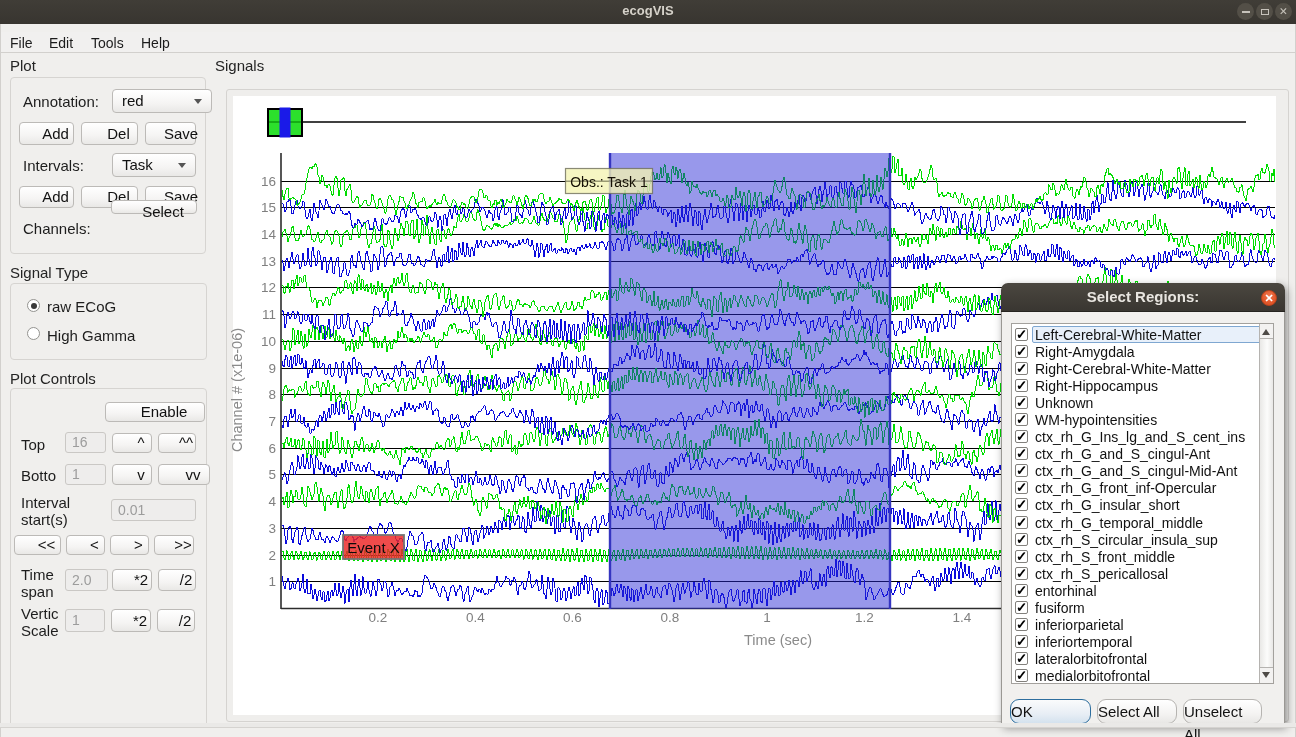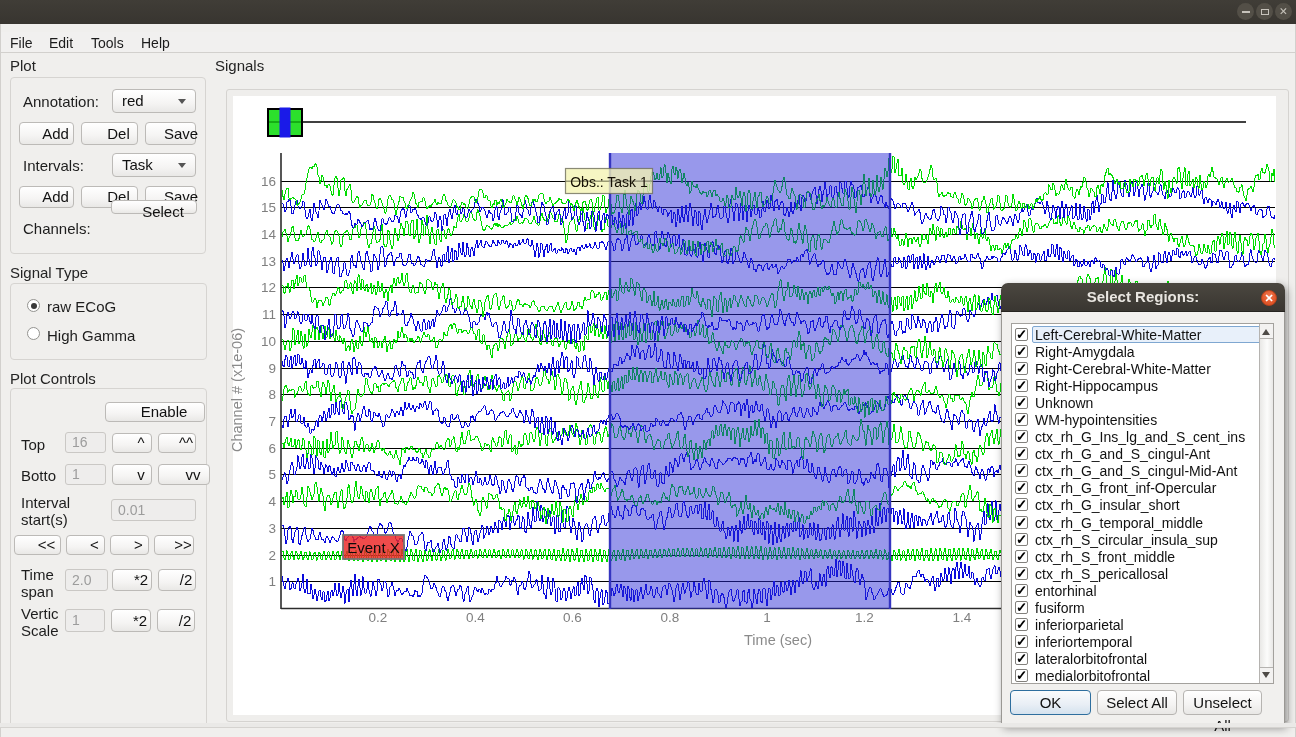--- a/index.html
+++ b/index.html
@@ -70,47 +70,48 @@
   background:linear-gradient(90deg,#e9e8e6,#fcfcfb 55%,#e9e8e6); border-left:1px solid #b5b3b0; }
 #dlgscroll .ub { position:absolute; top:0; left:0; width:13px; height:15px; background:#f3f2f1;
   border-bottom:1px solid #b5b3b0; }
 #dlgscroll .bb { position:absolute; bottom:0; left:0; width:13px; height:16px; background:#f3f2f1;
   border-top:1px solid #b5b3b0; }
 #dlgscroll .up { position:absolute; top:5px; left:2px; width:0; height:0; border-left:4.5px solid transparent;
   border-right:4.5px solid transparent; border-bottom:6px solid #4e4b47; }
 #dlgscroll .dn { position:absolute; bottom:5px; left:2px; width:0; height:0; border-left:4.5px solid transparent;
   border-right:4.5px solid transparent; border-top:6px solid #4e4b47; }
 .dbtn { position:absolute; background:linear-gradient(#ffffff,#f4f3f2 60%,#e8e7e5);
-  border:1px solid #b6b4b1; border-radius:4px; text-align:center; font-size:15px; color:#111; }
+  border:1px solid #b6b4b1; border-radius:9px; text-align:left; font-size:15px; color:#111;margin-top:9px; }
 #okbtn { background:linear-gradient(#fafbfc,#e8eef5 60%,#d4e2ee);
   border:1.5px solid #2e6e9e; }
 </style></head>
 <body>
 <div id="titlebar">
+  <div class="t">ecogVIS</div>
   <div class="wbtn" style="left:1237px;">
       <div class="mi"></div>
     </div>
   <div class="wbtn" style="left:1256px;">
       <div class="sq"></div>
     </div>
   <div class="wbtn" style="left:1275px;">
       <div class="xx">✕</div>
     </div>
 </div>
 <div id="menubar">
   <span style="left:10px;">File</span>
   <span style="left:49px;">Edit</span>
   <span style="left:91px;">Tools</span>
   <span style="left:141px;">Help</span>
 </div>
 
 <div class="glabel" style="left:10px;top:57px;">Plot</div>
 <div class="gbox" style="left:10px;top:77px;width:196px;height:177px;"></div>
 <div class="flabel" style="left:23px;top:93px;">Annotation:</div>
-<div class="combo" style="left:112px;top:89px;width:84px;height:24px;line-height:22px;">red<span class="arr"></span></div>
+<div class="combo" style="left:112px;top:89px;width:100px;height:24px;line-height:22px;">red<span class="arr"></span></div>
 <div class="btn" style="left:19px;top:122px;width:55px;height:23px;line-height:21px;">Add</div>
 <div class="btn" style="left:81px;top:122px;width:57px;height:23px;line-height:21px;">Del</div>
 <div class="btn" style="left:145px;top:122px;width:51px;height:23px;line-height:21px;">Save</div>
 <div class="flabel" style="left:23px;top:157px;">Intervals:</div>
 <div class="combo" style="left:112px;top:153px;width:84px;height:24px;line-height:22px;">Task<span class="arr"></span></div>
 <div class="btn" style="left:19px;top:186px;width:55px;height:22px;line-height:20px;">Add</div>
 <div class="btn" style="left:81px;top:186px;width:57px;height:22px;line-height:20px;">Del</div>
 <div class="btn" style="left:145px;top:186px;width:51px;height:22px;line-height:20px;">Save</div>
 <div class="flabel" style="left:23px;top:220px;">Channels:</div>
 <div class="btn" style="left:111px;top:200px;width:86px;height:14px;line-height:21px;">Select</div>

